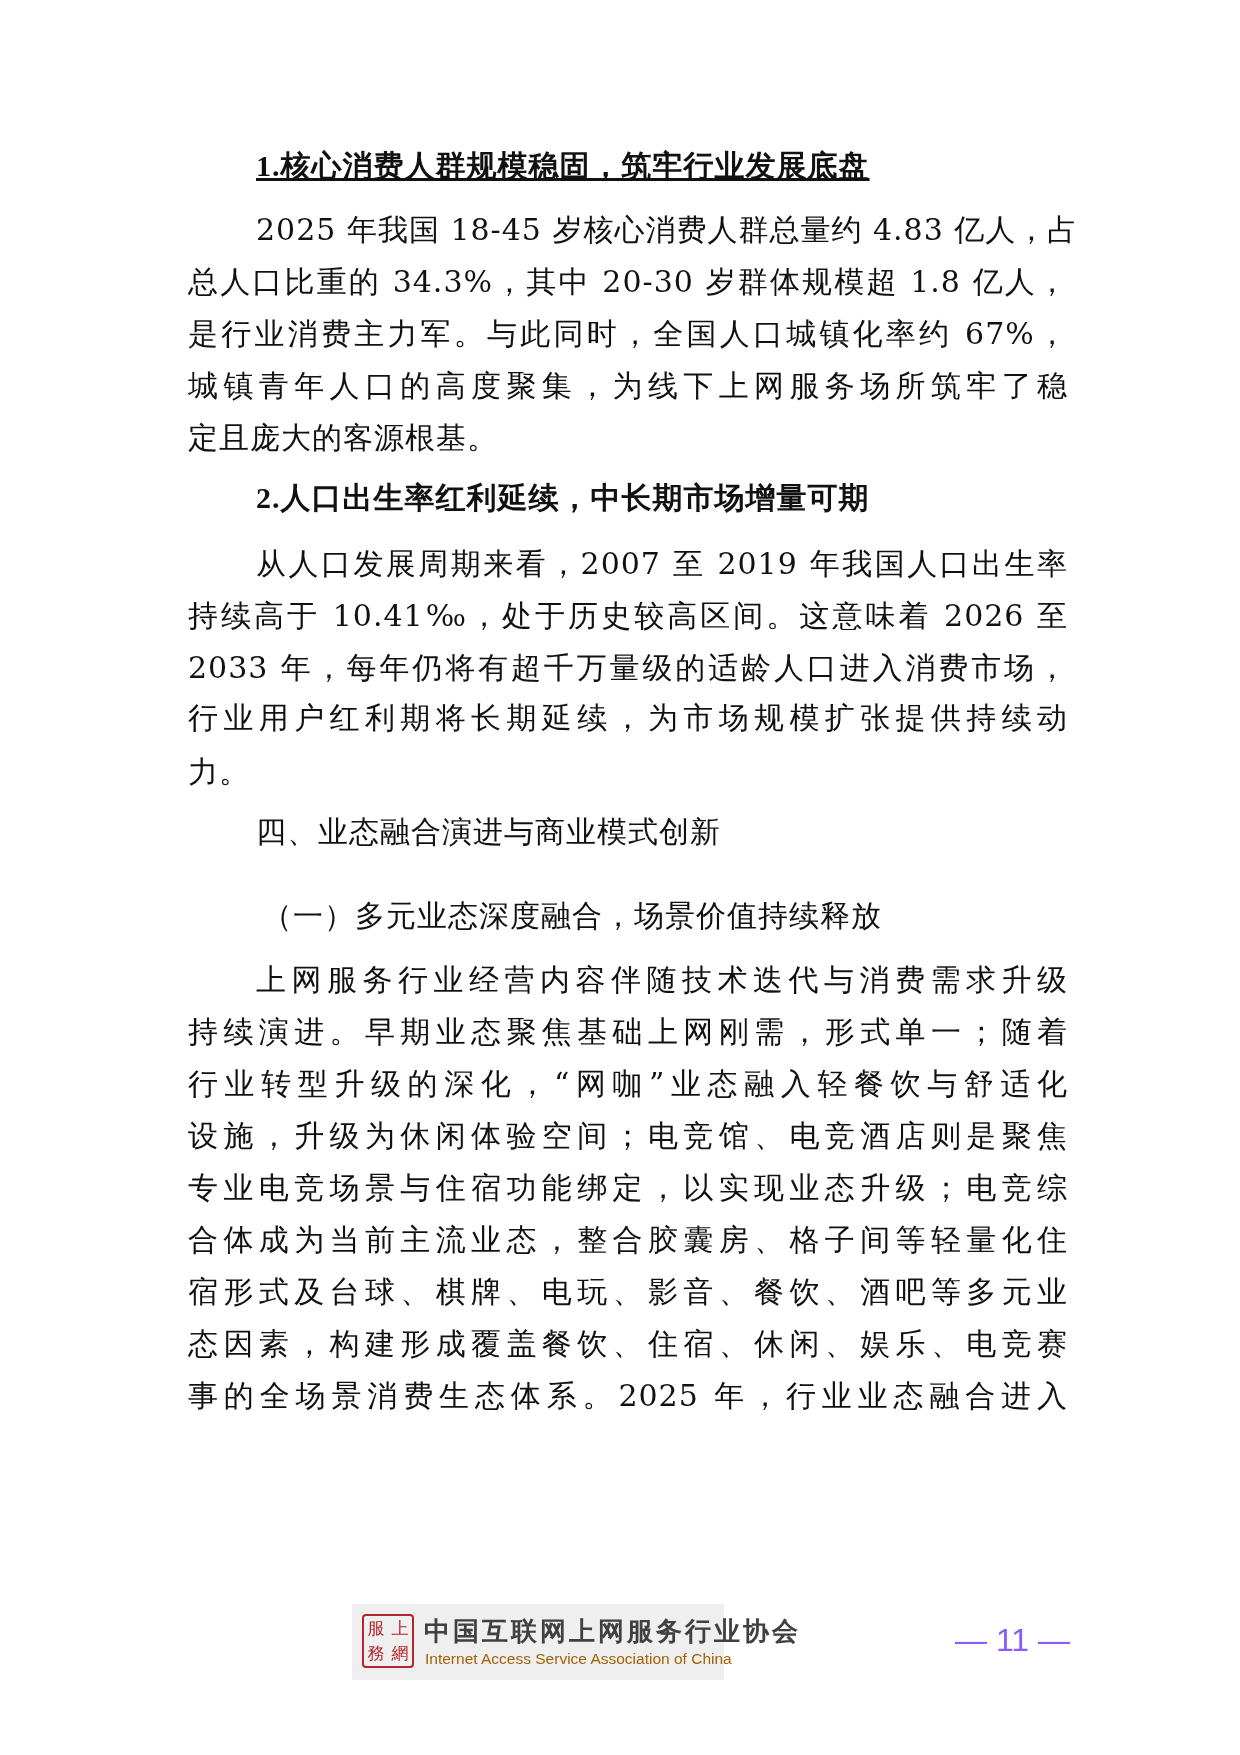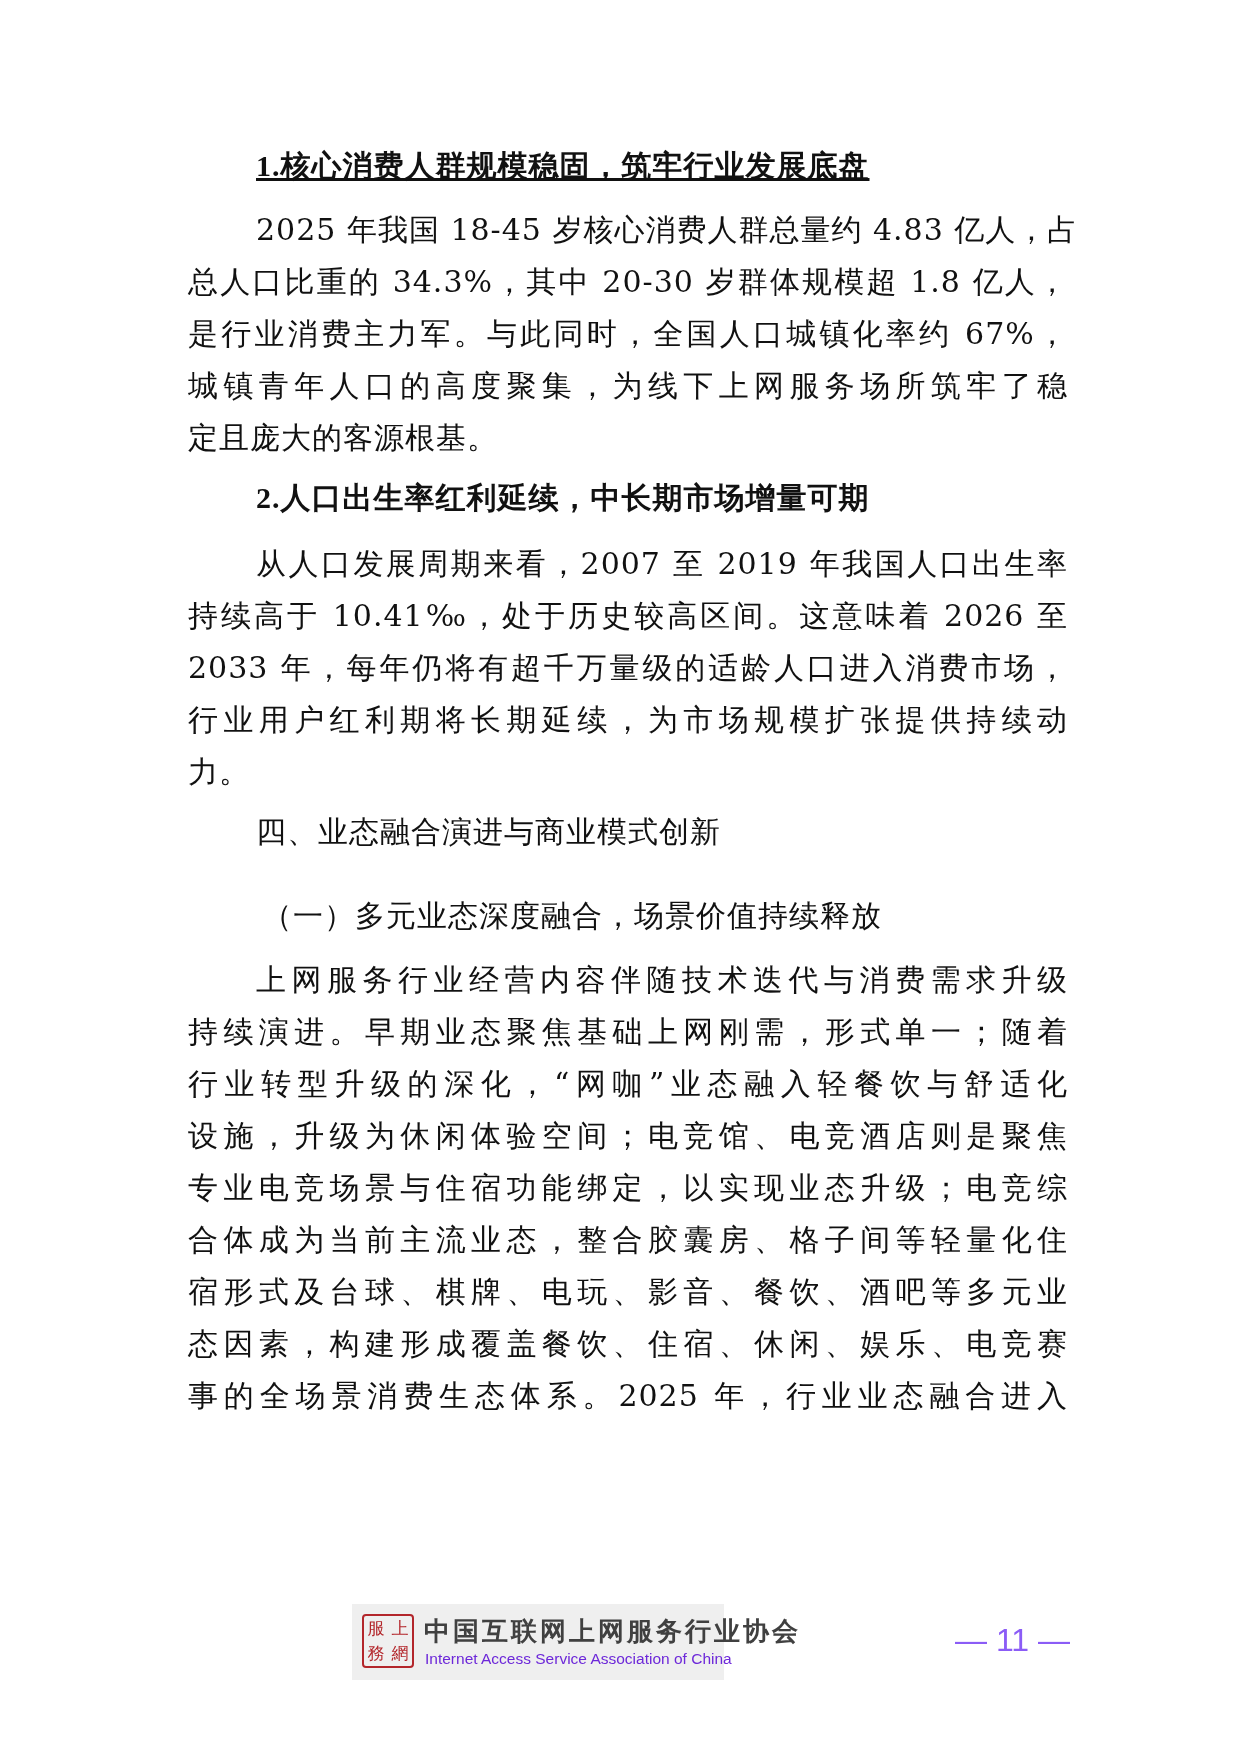--- a/index.html
+++ b/index.html
@@ -16,42 +16,42 @@
   .footer-logo { position: absolute; left: 352px; top: 1604px; width: 372px; height: 76px;
                  background: #efefef; }
   .seal { position: absolute; left: 10px; top: 10px; width: 52px; height: 54px;
           border: 2px solid #b3262b; border-radius: 4px; box-sizing: border-box;
           display: grid; grid-template-columns: 1fr 1fr; grid-template-rows: 1fr 1fr;
           color: #b3262b; font-size: 17px; line-height: 24px; text-align: center;
           font-family: "DejaVu Serif", serif; }
   .seal span { display: block; }
   .logo-cn { position: absolute; left: 72px; top: 10px; font-size: 26px; letter-spacing: 3px;
              font-family: "DejaVu Serif", serif; font-weight: bold; color: #404040; white-space: nowrap; }
-  .logo-en { position: absolute; left: 73px; top: 46px; font-size: 15.5px; color: #6d28d9;
+  .logo-en { position: absolute; left: 73px; top: 46px; font-size: 15.5px; color: #a16207;
              font-family: "Liberation Sans", sans-serif; white-space: nowrap; }
   .page-num { position: absolute; left: 955px; top: 1622px; font-size: 32px;
               font-family: "Liberation Sans", sans-serif; color: #8b5cf6; white-space: nowrap; }
 </style>
 </head>
 <body>
 
 <div class="page">
 
   <div class="line h-bold indent" style="top:146px;text-decoration:underline;">1.核心消费人群规模稳固，筑牢行业发展底盘</div>
   <div class="line indent" style="top:210px;">2025 年我国 18-45 岁核心消费人群总量约 4.83 亿人，占</div>
   <div class="line" style="top:262px;">总人口比重的 34.3%，其中 20-30 岁群体规模超 1.8 亿人，</div>
   <div class="line" style="top:314px;">是行业消费主力军。与此同时，全国人口城镇化率约 67%，</div>
   <div class="line" style="top:366px;">城镇青年人口的高度聚集，为线下上网服务场所筑牢了稳</div>
   <div class="line last" style="top:418px;">定且庞大的客源根基。</div>
 
   <div class="line h-bold indent" style="top:478px;">2.人口出生率红利延续，中长期市场增量可期</div>
   <div class="line indent" style="top:544px;">从人口发展周期来看，2007 至 2019 年我国人口出生率</div>
   <div class="line" style="top:596px;">持续高于 10.41‰，处于历史较高区间。这意味着 2026 至</div>
   <div class="line" style="top:648px;">2033 年，每年仍将有超千万量级的适龄人口进入消费市场，</div>
-  <div class="line" style="top:700px;">行业用户红利期将长期延续，为市场规模扩张提供持续动</div>
+  <div class="line" style="top:700px;font-family:Liberation Mono, monospace;">行业用户红利期将长期延续，为市场规模扩张提供持续动</div>
   <div class="line last" style="top:752px;">力。</div>
 
   <div class="line h-sans indent" style="top:812px;">四、业态融合演进与商业模式创新</div>
   <div class="line h-paren" style="top:896px;">（一）多元业态深度融合，场景价值持续释放</div>
   <div class="line indent" style="top:960px;">上网服务行业经营内容伴随技术迭代与消费需求升级</div>
   <div class="line" style="top:1012px;">持续演进。早期业态聚焦基础上网刚需，形式单一；随着</div>
   <div class="line" style="top:1064px;">行业转型升级的深化，“网咖”业态融入轻餐饮与舒适化</div>
   <div class="line" style="top:1116px;">设施，升级为休闲体验空间；电竞馆、电竞酒店则是聚焦</div>
   <div class="line" style="top:1168px;">专业电竞场景与住宿功能绑定，以实现业态升级；电竞综</div>
   <div class="line" style="top:1220px;">合体成为当前主流业态，整合胶囊房、格子间等轻量化住</div>

